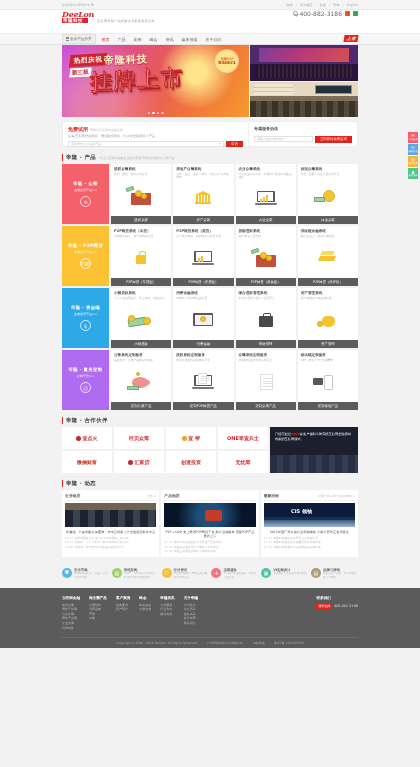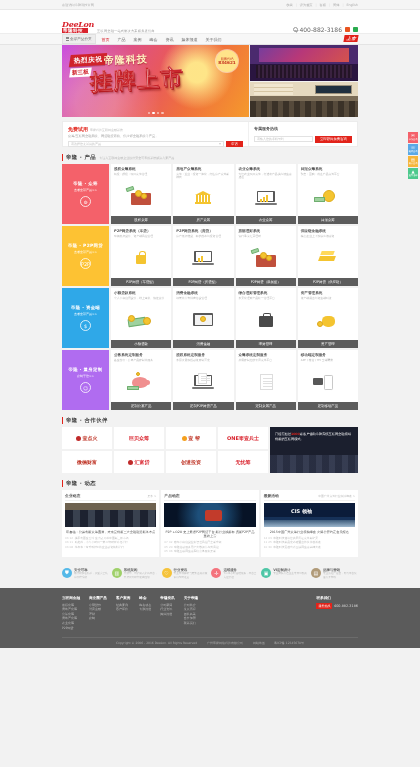--- a/index.html
+++ b/index.html
@@ -16,21 +16,21 @@
   
   .topbar { height:10px; background:#f5f5f5; border-bottom:1px solid #e8e8e8;
             display:flex; align-items:center; justify-content:space-between;
             padding:0 62px; }
   .topbar .tb-left { font-size:3.2px; color:#aaa; }
   .topbar .tb-right { display:flex; gap:3px; font-size:3.2px; color:#aaa; align-items:center;}
   .topbar .tb-right span { white-space:nowrap; }
   .tb-sep { color:#d8d8d8; }
 
   
-  .header { background:#fff; height:23px; display:flex; align-items:flex-end;
+  .header { background:#fff; height:23px; display:flex; align-items:flex-start;
             justify-content:space-between; padding:0 62px; }
   .logo-wrap { display:flex; align-items:flex-end; gap:3px; }
   .logo-main { display:flex; flex-direction:column; }
   .logo-en { font-family:"DejaVu Serif", serif; font-weight:bold; font-style:italic;
              font-size:8px; color:#d9232d; letter-spacing:-0.3px; line-height:8px; }
   .logo-cn { font-size:4.6px; font-weight:bold; color:#d9232d; letter-spacing:.4px;
              line-height:5px; background:#d9232d; color:#fff; padding:0 1px;
              display:inline-block; width:26px;}
   .logo-slogan { font-size:3.2px; color:#999; padding-bottom:.5px; letter-spacing:.2px;}
   .header-right { display:flex; align-items:center; gap:3px; }

